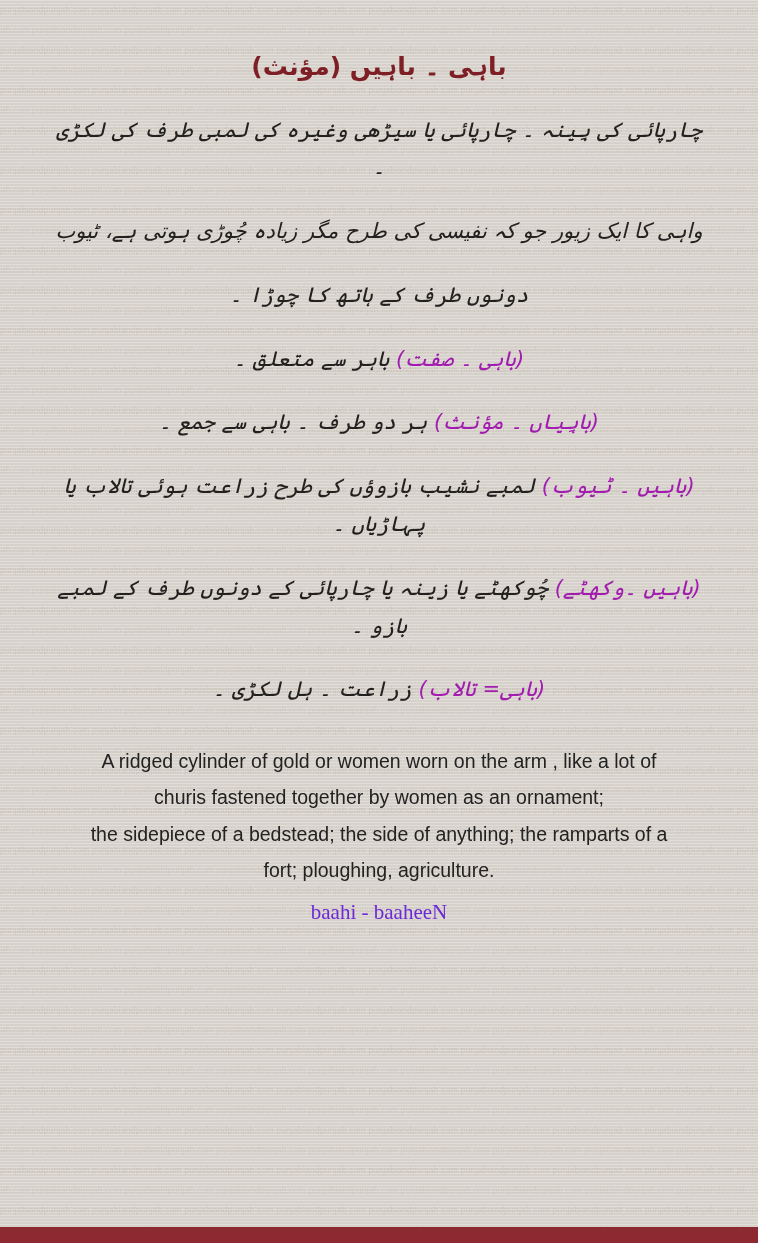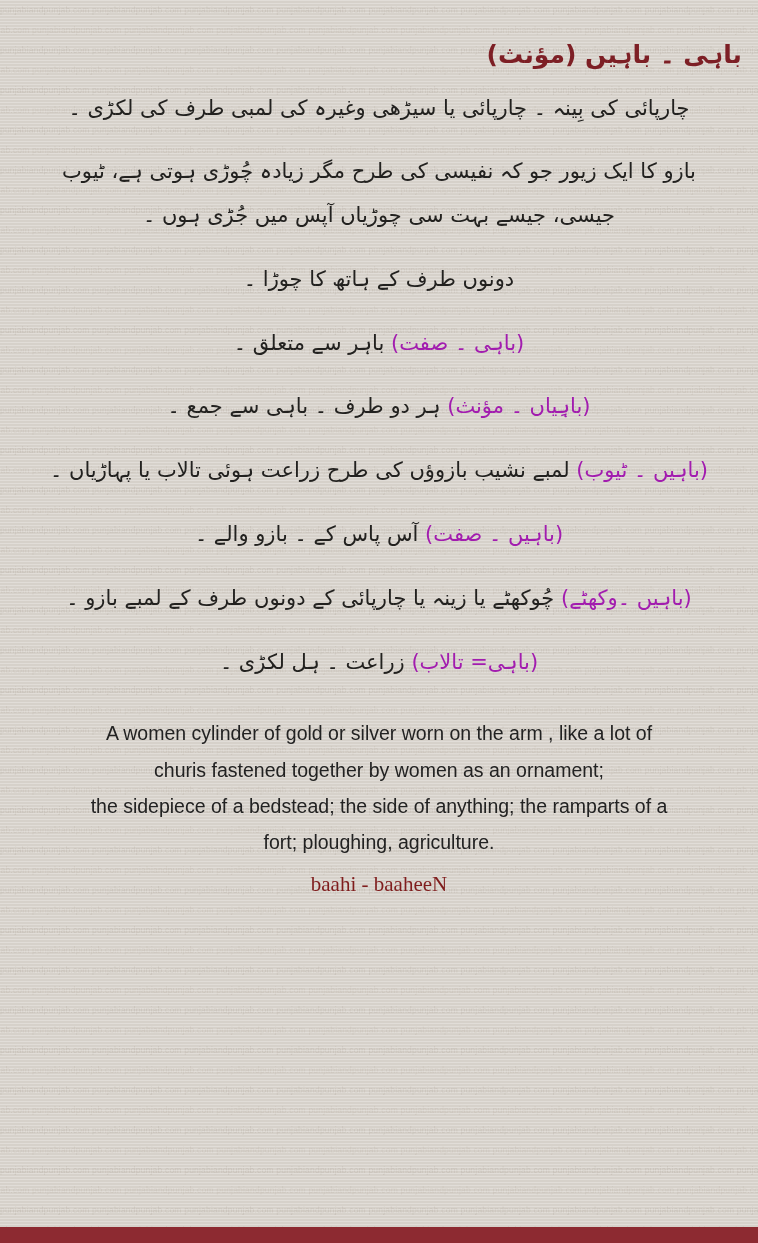--- a/index.html
+++ b/index.html
@@ -54,40 +54,41 @@
 
   #content {
     position: relative;
     z-index: 2;
     width: 758px;
     box-sizing: border-box;
     padding: 0 16px;
   }
 
   .title {
-    text-align: right;
+    text-align: center;
     color: #7d1f25;
     font-size: 25px;
     font-weight: bold;
     direction: rtl;
-    padding-top: 36px;
+    padding-top: 48px;
     padding-bottom: 10px;
     font-family: "DejaVu Sans", "Liberation Sans", sans-serif;
     line-height: 1.5;
   }
 
   .urdu-line {
     direction: rtl;
     text-align: center;
     color: #22211f;
     font-family: "DejaVu Sans", "Liberation Sans", sans-serif;
     font-size: 21px;
     line-height: 1.8;
     padding: 0 22px;
-    margin: 6px;
+    margin: 16px;
+    font-style: italic;
   }
 
   .entry {
     margin-bottom: 26px;
   }
   .entry.tight {
     margin-bottom: 18px;
   }
 
   .tag {
@@ -101,21 +102,21 @@
     line-height: 1.65;
     padding: 18px 28px 0 28px;
     font-family: "Liberation Sans", sans-serif;
   }
   .english-block p {
     margin: 0 0 4px 0;
   }
 
   .translit {
     text-align: center;
-    color: #7f1d1d;
+    color: #6d28d9;
     font-size: 21px;
     padding-top: 10px;
     padding-bottom: 26px;
     font-family: "Liberation Serif", serif;
   }
 
   .footer-bar {
     position: absolute;
     left: 0;
     bottom: 0;
@@ -198,22 +199,21 @@
 <div id="content">
 
   <div class="title">باہی ۔ باہیں (مؤنث)</div>
 
   <div class="entry">
     <div class="urdu-line">چارپائی کی بِینہ ۔ چارپائی یا سیڑھی وغیرہ کی لمبی طرف کی لکڑی ۔</div>
   </div>
 
 
   <div class="entry">
-    <div class="urdu-line">بازو کا ایک زیور جو کہ نفیسی کی طرح مگر زیادہ چُوڑی ہوتی ہے، ٹیوب</div>
-    <div class="urdu-line">جیسی، جیسے بہت سی چوڑیاں آپس میں جُڑی ہوں ۔</div>
+    <div class="urdu-line">واہی کا ایک زیور جو کہ نفیسی کی طرح مگر زیادہ چُوڑی ہوتی ہے، ٹیوب</div>
   </div>
 
   <div class="entry">
     <div class="urdu-line">دونوں طرف کے ہاتھ کا چوڑا ۔</div>
   </div>
 
   <div class="entry">
     <div class="urdu-line">
       <span class="tag">(باہی ۔ صفت)</span>
       <span>باہر سے متعلق ۔</span>
@@ -227,43 +227,37 @@
     </div>
   </div>
 
   <div class="entry">
     <div class="urdu-line">
       <span class="tag">(باہیں ۔ ٹیوب)</span>
       <span>لمبے نشیب بازوؤں کی طرح زراعت ہوئی تالاب یا پہاڑیاں ۔</span>
     </div>
   </div>
 
-  <div class="entry">
-    <div class="urdu-line">
-      <span class="tag">(باہیں ۔ صفت)</span>
-      <span>آس پاس کے ۔ بازو والے ۔</span>
-    </div>
-  </div>
 
   <div class="entry">
     <div class="urdu-line">
       <span class="tag">(باہیں ۔وکھٹے)</span>
       <span>چُوکھٹے یا زینہ یا چارپائی کے دونوں طرف کے لمبے بازو ۔</span>
     </div>
   </div>
 
   <div class="entry tight">
     <div class="urdu-line">
       <span class="tag">(باہی= تالاب)</span>
       <span>زراعت ۔ ہل لکڑی ۔</span>
     </div>
   </div>
 
   <div class="english-block">
-    <p>A women cylinder of gold or silver worn on the arm , like a lot of</p>
+    <p>A ridged cylinder of gold or women worn on the arm , like a lot of</p>
     <p>churis fastened together by women as an ornament;</p>
     <p>the sidepiece of a bedstead; the side of anything; the ramparts of a</p>
     <p>fort; ploughing, agriculture.</p>
   </div>
 
   <div class="translit">baahi - baaheeN</div>
 
 </div>
 
 <div class="footer-bar"></div>

